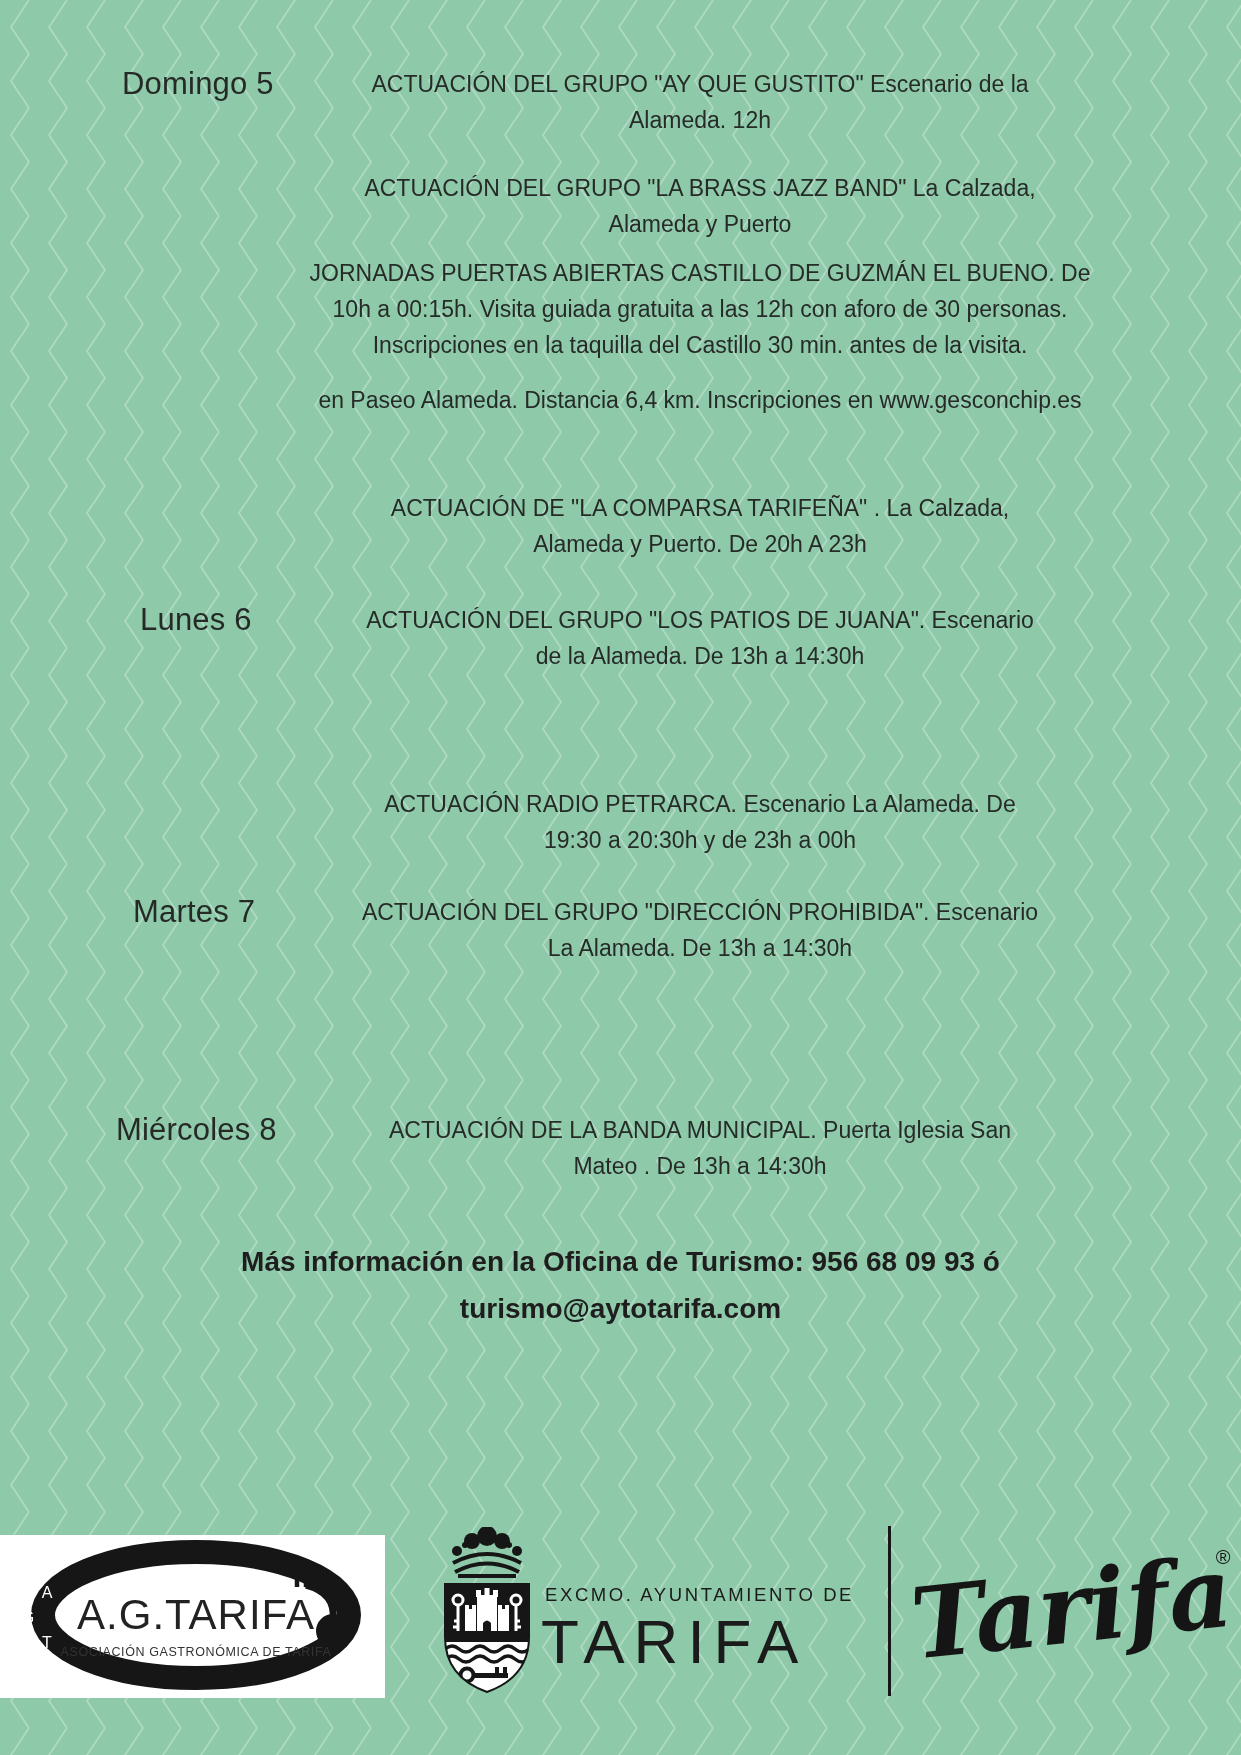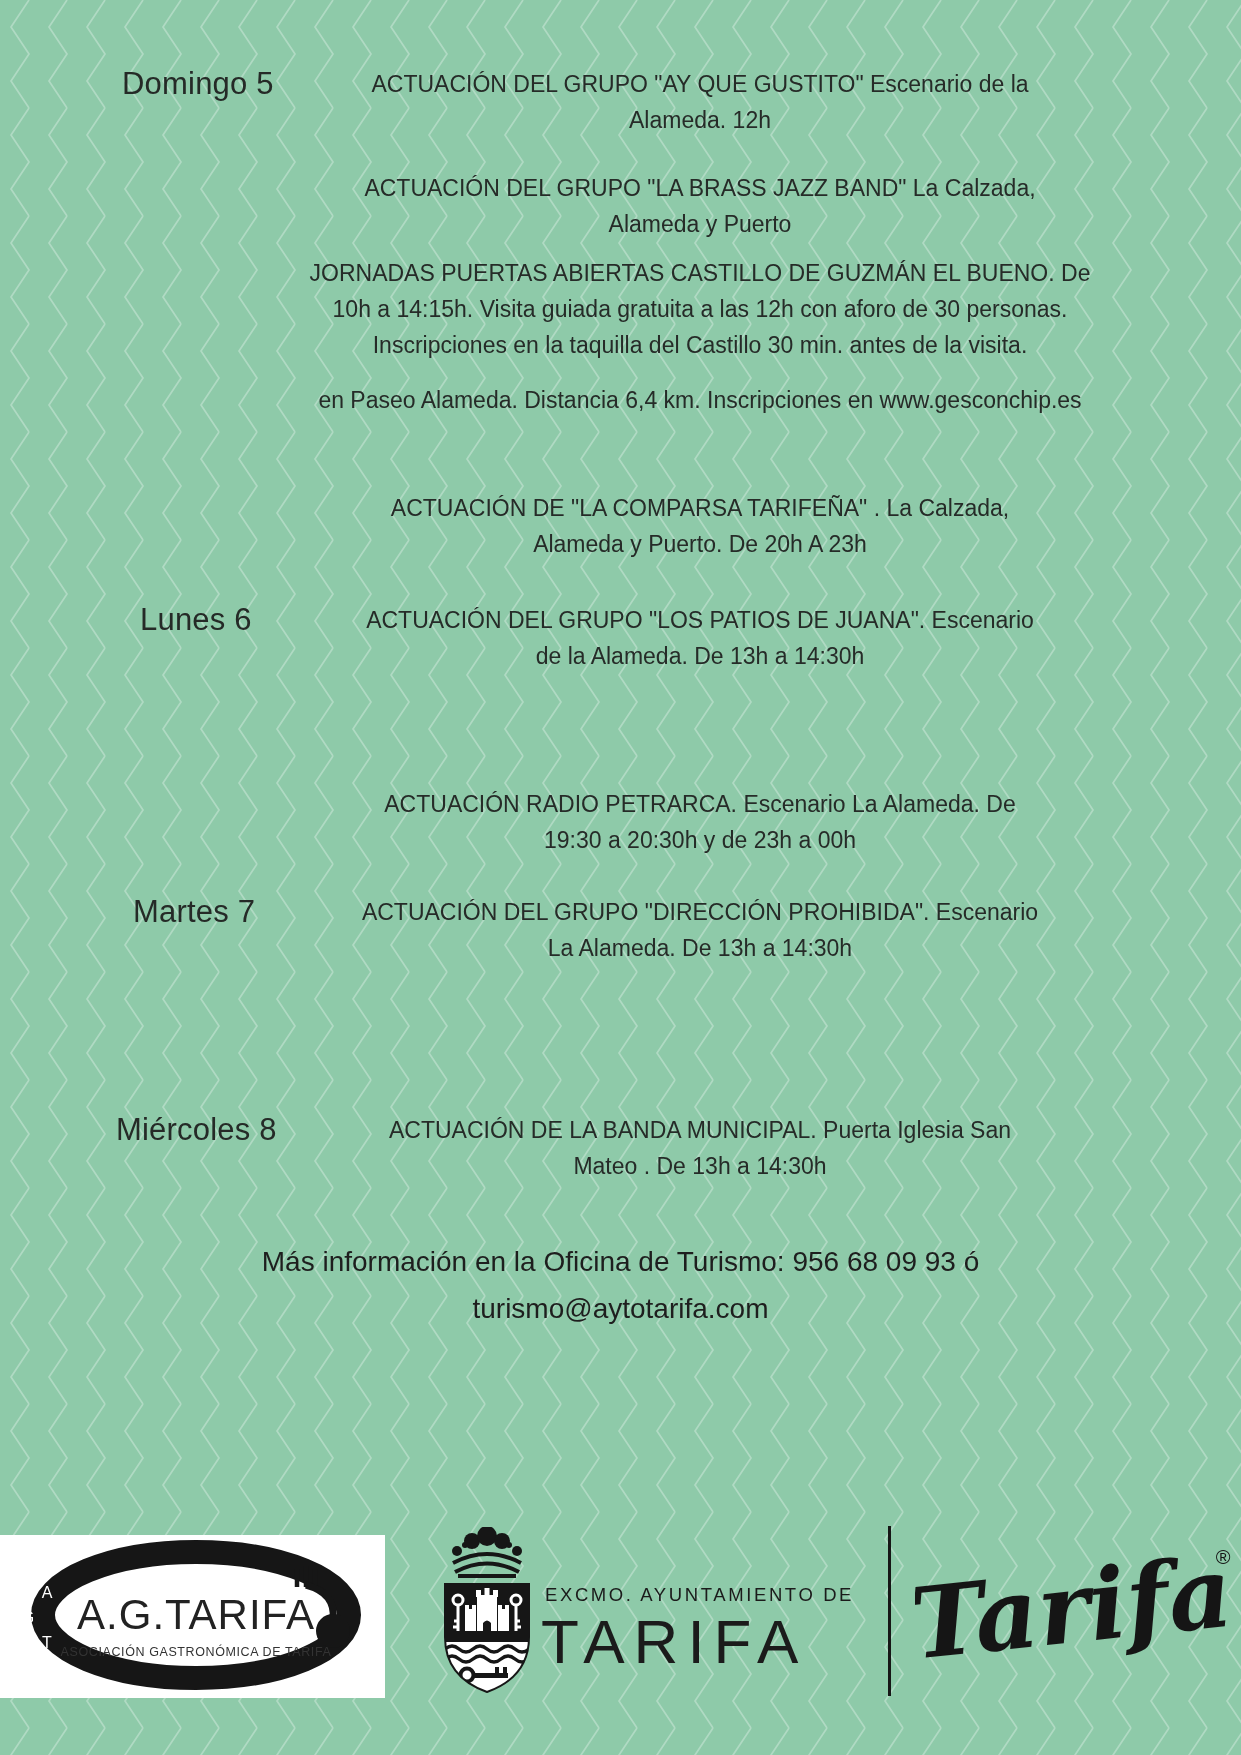--- a/index.html
+++ b/index.html
@@ -25,21 +25,21 @@
   .event .line{
     font-size:23px;line-height:36px;color:#262b28;
     white-space:nowrap;text-align:center;
   }
   .info-block{
     position:absolute;z-index:2;
     left:0;top:1238px;width:1241px;
     display:flex;flex-direction:column;align-items:center;
   }
   .info-block .line{
-    font-size:28px;line-height:47px;font-weight:normal;color:#1e1e1e;
+    font-size:28px;line-height:47px;font-weight:bold;color:#1e1e1e;
     white-space:nowrap;text-align:center;
   }
   .logo-agt-box{
     position:absolute;z-index:2;
     left:0;top:1535px;width:385px;height:163px;
     background:#ffffff;
   }
   .logo-ayto{
     position:absolute;z-index:2;
     left:425px;top:1527px;width:430px;height:175px;
@@ -78,21 +78,21 @@
   <div class="event" style="top:66px">
     <div class="line">ACTUACIÓN DEL GRUPO "AY QUE GUSTITO" Escenario de la</div>
     <div class="line">Alameda. 12h</div>
   </div>
   <div class="event" style="top:170px">
     <div class="line">ACTUACIÓN DEL GRUPO "LA BRASS JAZZ BAND" La Calzada,</div>
     <div class="line">Alameda y Puerto</div>
   </div>
   <div class="event" style="top:255px">
     <div class="line">JORNADAS PUERTAS ABIERTAS CASTILLO DE GUZMÁN EL BUENO. De</div>
-    <div class="line">10h a 14:15h. Visita guiada gratuita a las 12h con aforo de 30 personas.</div>
+    <div class="line">10h a 00:15h. Visita guiada gratuita a las 12h con aforo de 30 personas.</div>
     <div class="line">Inscripciones en la taquilla del Castillo 30 min. antes de la visita.</div>
   </div>
   <div class="event" style="top:382px">
     <div class="line">en Paseo Alameda. Distancia 6,4 km. Inscripciones en www.gesconchip.es</div>
   </div>
   <div class="event" style="top:490px">
     <div class="line">ACTUACIÓN DE "LA COMPARSA TARIFEÑA" . La Calzada,</div>
     <div class="line">Alameda y Puerto. De 20h A 23h</div>
   </div>
 

